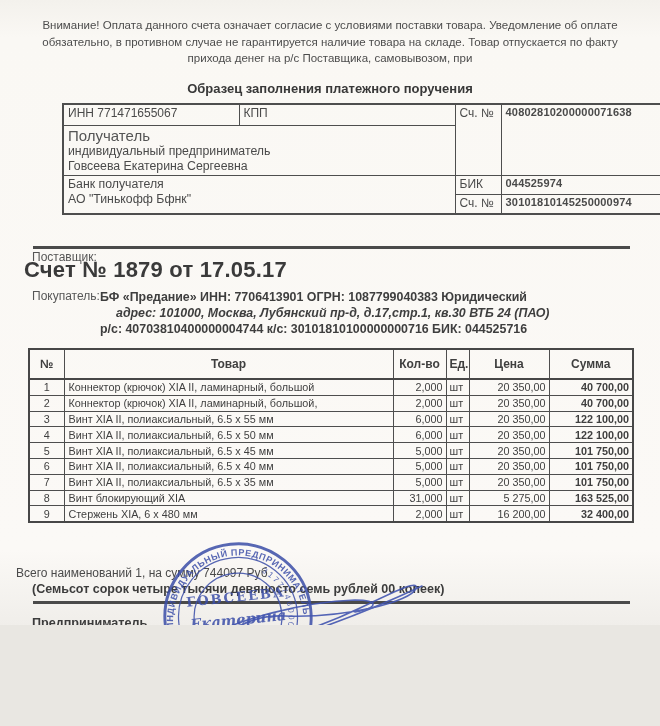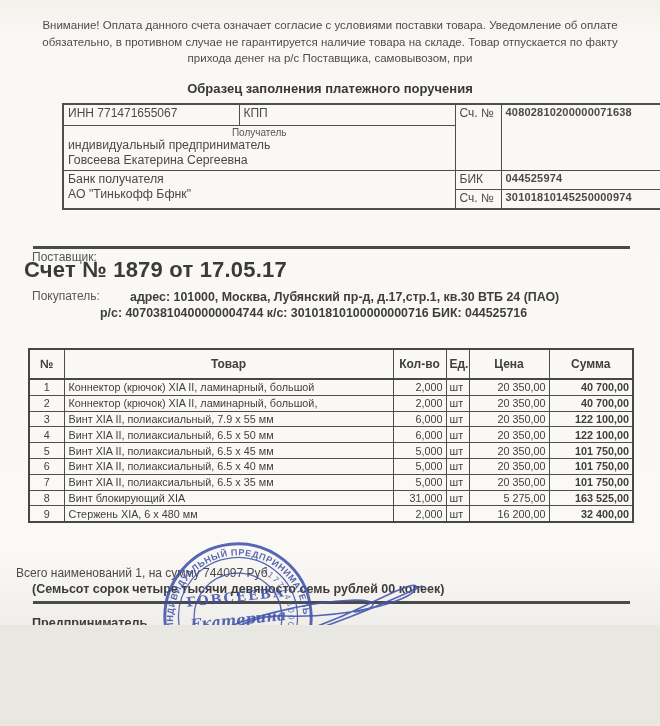--- a/index.html
+++ b/index.html
@@ -13,35 +13,35 @@
   .notice{left:0;top:17px;width:660px;text-align:center;font-size:11.5px;line-height:16.5px;color:#4c4c4c;}
   .sample-title{left:0;top:81px;width:660px;text-align:center;font-weight:bold;font-size:13px;color:#383838;}
   
   table.bank{left:30px;top:103px;width:600px;border-collapse:collapse;table-layout:fixed;
     border:2px solid #4e4e4e;font-size:12px;color:#4a4a4a;margin-left:32px;}
   table.bank td{border:1.5px solid #4e4e4e;padding:1px 4px;vertical-align:top;overflow:hidden;white-space:nowrap;}
   .bank .r1{height:21px;}
   .bank .r2{height:45px;}
   .bank .r3{height:19px;}
   .bank .r4{height:20px;}
-  .bank .small-lab{font-size:10px;color:#555;text-align:center;}
+  .bank .small-lab{font-size:15px;color:#555;}
   .bank .name-line{font-size:12.3px;line-height:15px;}
   .bank .acc-val{font-size:11px;letter-spacing:.2px;font-weight:bold;}
   
   .inv-title{left:24px;top:219px;font-size:22px;font-weight:bold;color:#3a3a3a;letter-spacing:.2px;margin-top:38px;}
   .rule{background:#4a4a4a;height:2.5px;}
   .rule1{left:33px;top:246px;width:597px;}
   .party-label{font-size:12px;color:#565656;}
   .party-val{font-weight:bold;font-size:12.4px;color:#3e3e3e;}
   .supplier-row{left:32px;top:250px;width:600px;display:flex;}
   .supplier-row .party-label{width:68px;flex:none;}
   .buyer-row{left:32px;top:289px;width:600px;display:flex;}
   .buyer-row .party-label{width:68px;flex:none;}
   .buyer-lines{line-height:16px;}
-  .buyer-lines .l2{margin-left:30px;}
+  .buyer-lines .l2{margin-left:16px;font-style:italic;}
   
   table.items{left:28px;top:348px;width:604px;border-collapse:collapse;table-layout:fixed;
     border:2.5px solid #474747;font-size:10.8px;color:#3f3f3f;}
   table.items td,table.items th{border:1.5px solid #4e4e4e;padding:0 3px;overflow:hidden;white-space:nowrap;}
   table.items thead th{height:28px;font-size:12px;font-weight:bold;text-align:center;border-bottom:2px solid #474747;}
   table.items tbody td{height:14.8px;}
   .c-num{text-align:center;}
   .c-prod{text-align:left;padding-left:4px !important;}
   .c-qty{text-align:right;}
   .c-unit{text-align:left;}
@@ -113,20 +113,21 @@
   <div class="abs inv-title">Счет № 1879 от 17.05.17</div>
   <div class="abs rule rule1"></div>
 
   <div class="abs supplier-row">
     <span class="party-label">Поставщик:</span>
   </div>
 
   <div class="abs buyer-row">
     <span class="party-label">Покупатель:</span>
     <span class="party-val buyer-lines">
+      <div>БФ «Предание» ИНН: 7706413901 ОГРН: 1087799040383 Юридический</div>
       <div class="l2">адрес: 101000, Москва, Лубянский пр-д, д.17,стр.1, кв.30 ВТБ 24 (ПАО)</div>
       <div>р/с: 40703810400000004744 к/с: 30101810100000000716 БИК: 044525716</div>
     </span>
   </div>
 
   <table class="abs items">
     <colgroup>
         <col style="width:35px">
         <col style="width:329px">
         <col style="width:53px">
@@ -158,21 +159,21 @@
       <td class="c-num">2</td>
       <td class="c-prod">Коннектор (крючок) XIA II, ламинарный, большой,</td>
       <td class="c-qty">2,000</td>
       <td class="c-unit">шт</td>
       <td class="c-price">20 350,00</td>
       <td class="c-sum">40 700,00</td>
     </tr>
 
     <tr>
       <td class="c-num">3</td>
-      <td class="c-prod">Винт XIA II, полиаксиальный, 7.9 х 55 мм</td>
+      <td class="c-prod">Винт XIA II, полиаксиальный, 6.5 х 55 мм</td>
       <td class="c-qty">6,000</td>
       <td class="c-unit">шт</td>
       <td class="c-price">20 350,00</td>
       <td class="c-sum">122 100,00</td>
     </tr>
 
     <tr>
       <td class="c-num">4</td>
       <td class="c-prod">Винт XIA II, полиаксиальный, 6.5 х 50 мм</td>
       <td class="c-qty">6,000</td>

